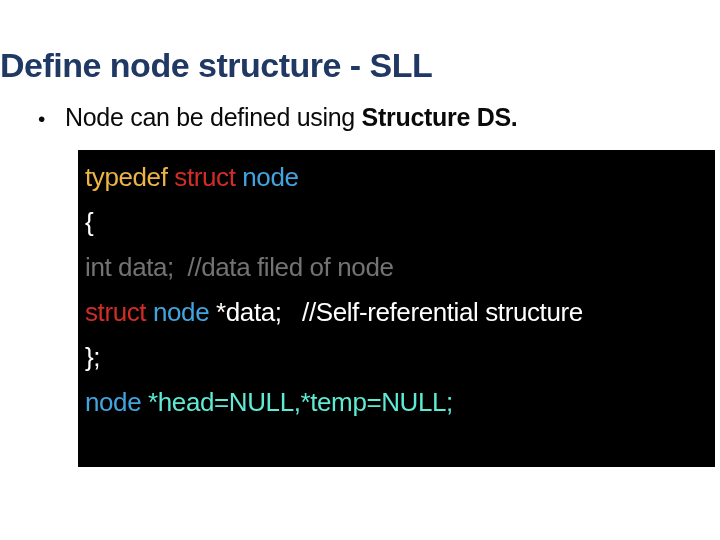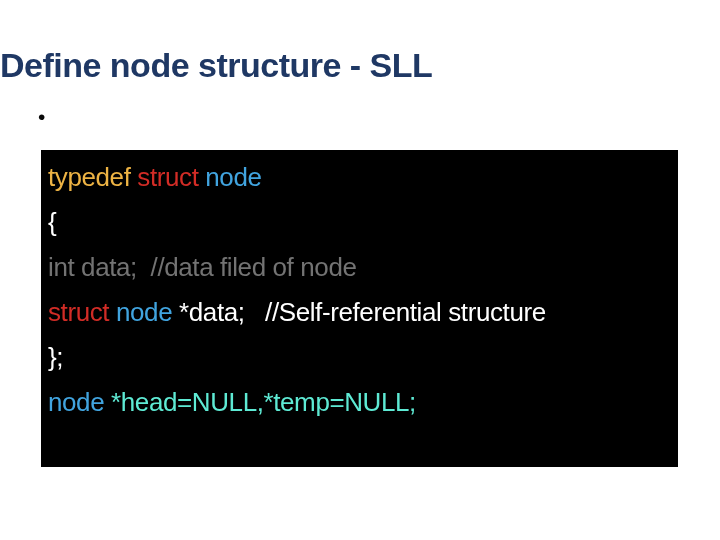--- a/index.html
+++ b/index.html
@@ -68,23 +68,24 @@
 </style>
 </head>
 <body>
 
 <div class="slide">
 
   <h1 class="title" style="color: rgb(31, 56, 100);">Define node structure - SLL</h1>
 
   <div class="bullet-row">
     <span class="bullet-marker">•</span>
+    <span class="bullet-text"><span>Node can be defined using </span><b>Structure DS.</b></span>
   </div>
 
-  <div class="code-block" style="background: rgb(0, 0, 0);">
+  <div class="code-block" style="background: rgb(0, 0, 0); margin-left: 37px;">
 
     <div class="code-line"><span style="color: rgb(237, 179, 68);">typedef </span><span style="color: rgb(210, 44, 38);">struct </span><span style="color: rgb(65, 164, 223);">node</span></div>
 
     <div class="code-line"><span style="color: rgb(255, 255, 255);">{</span></div>
 
     <div class="code-line"><span style="color: #737373; text-align: center;">int data;  //data filed of node</span></div>
 
     <div class="code-line"><span style="color: rgb(210, 44, 38);">struct </span><span style="color: rgb(65, 164, 223);">node </span><span style="color: rgb(255, 255, 255);">*data;   //Self-referential structure</span></div>
 
     <div class="code-line"><span style="color: rgb(255, 255, 255);">};</span></div>

